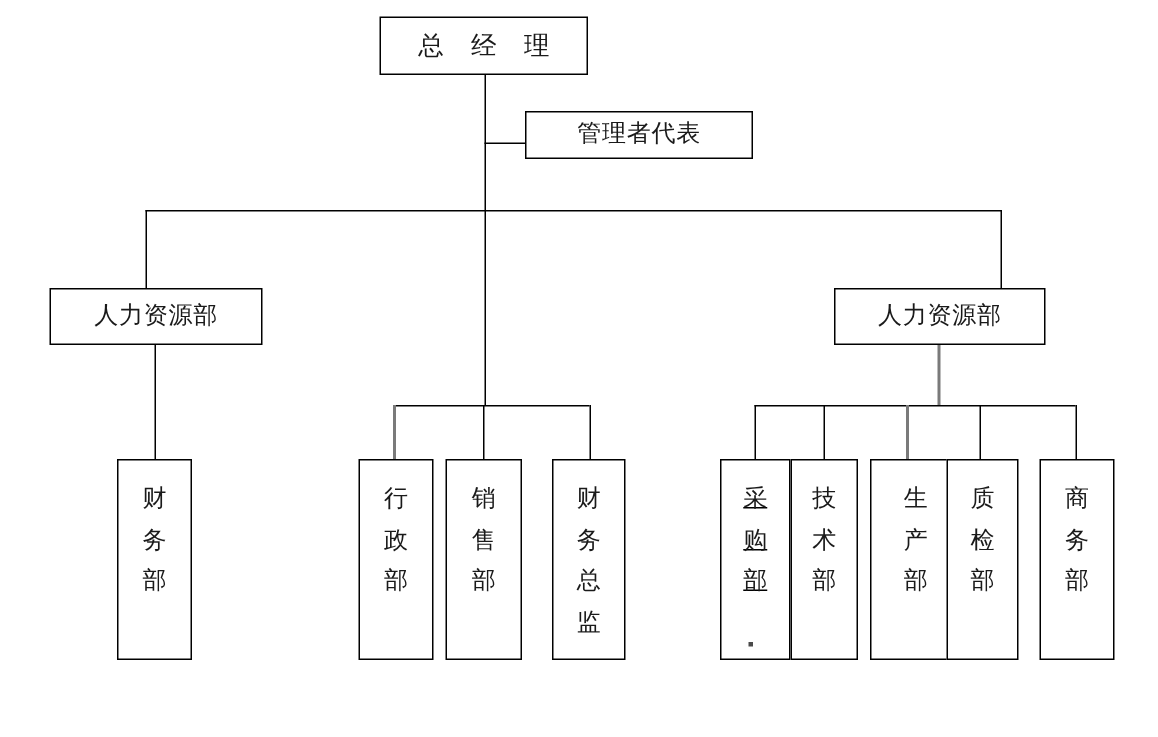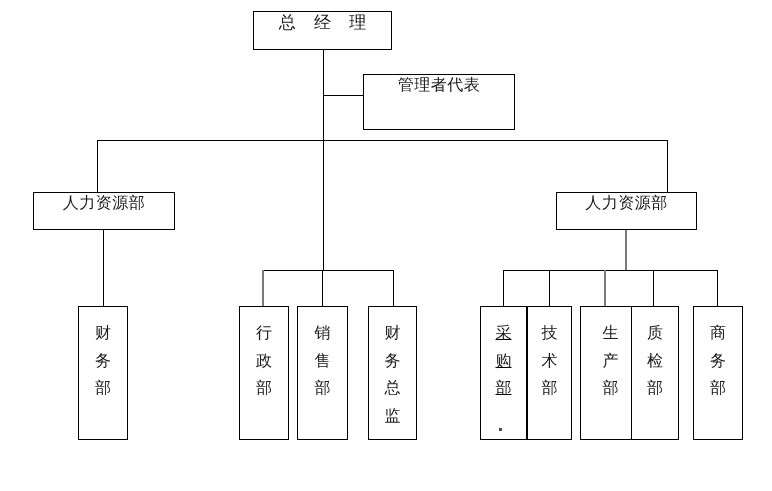--- a/index.html
+++ b/index.html
@@ -19,20 +19,21 @@
     background: #ffffff;
     overflow: hidden;
   }
   
   .node {
     position: absolute;
     box-sizing: border-box;
     border: 1px solid #000000;
     background: #ffffff;
     display: flex;
+    align-items: center;
     justify-content: center;
     z-index: 3;
   }
   .node .label {
     display: block;
     text-align: center;
     line-height: 1.28;
     color: #1a1a1a;
     white-space: pre-line;
   }
@@ -100,21 +101,21 @@
   <div class="ln v" style="left:503px; top:270px; height:36px;"></div>
   <div class="ln v" style="left:549px; top:270px; height:36px;"></div>
   <div class="ln v soft" style="left:604px; top:270px; height:36px; width:2px;"></div>
   <div class="ln v" style="left:653px; top:270px; height:36px;"></div>
   <div class="ln v" style="left:717px; top:270px; height:36px;"></div>
 
   <div class="node horiz top" style="left:253px; top:11px; width:139px; height:39px;">
     <span class="label">总 经 理</span>
   </div>
 
-  <div class="node horiz" style="left:363px; top:74px; width:152px; height:56px;">
+  <div class="node horiz" style="left:350px; top:74px; width:152px; height:32px;">
     <span class="label">管理者代表</span>
   </div>
 
   <div class="node horiz" style="left:33px; top:192px; width:142px; height:38px;">
     <span class="label">人力资源部</span>
   </div>
 
   <div class="node horiz" style="left:556px; top:192px; width:141px; height:38px;">
     <span class="label">人力资源部</span>
   </div>

